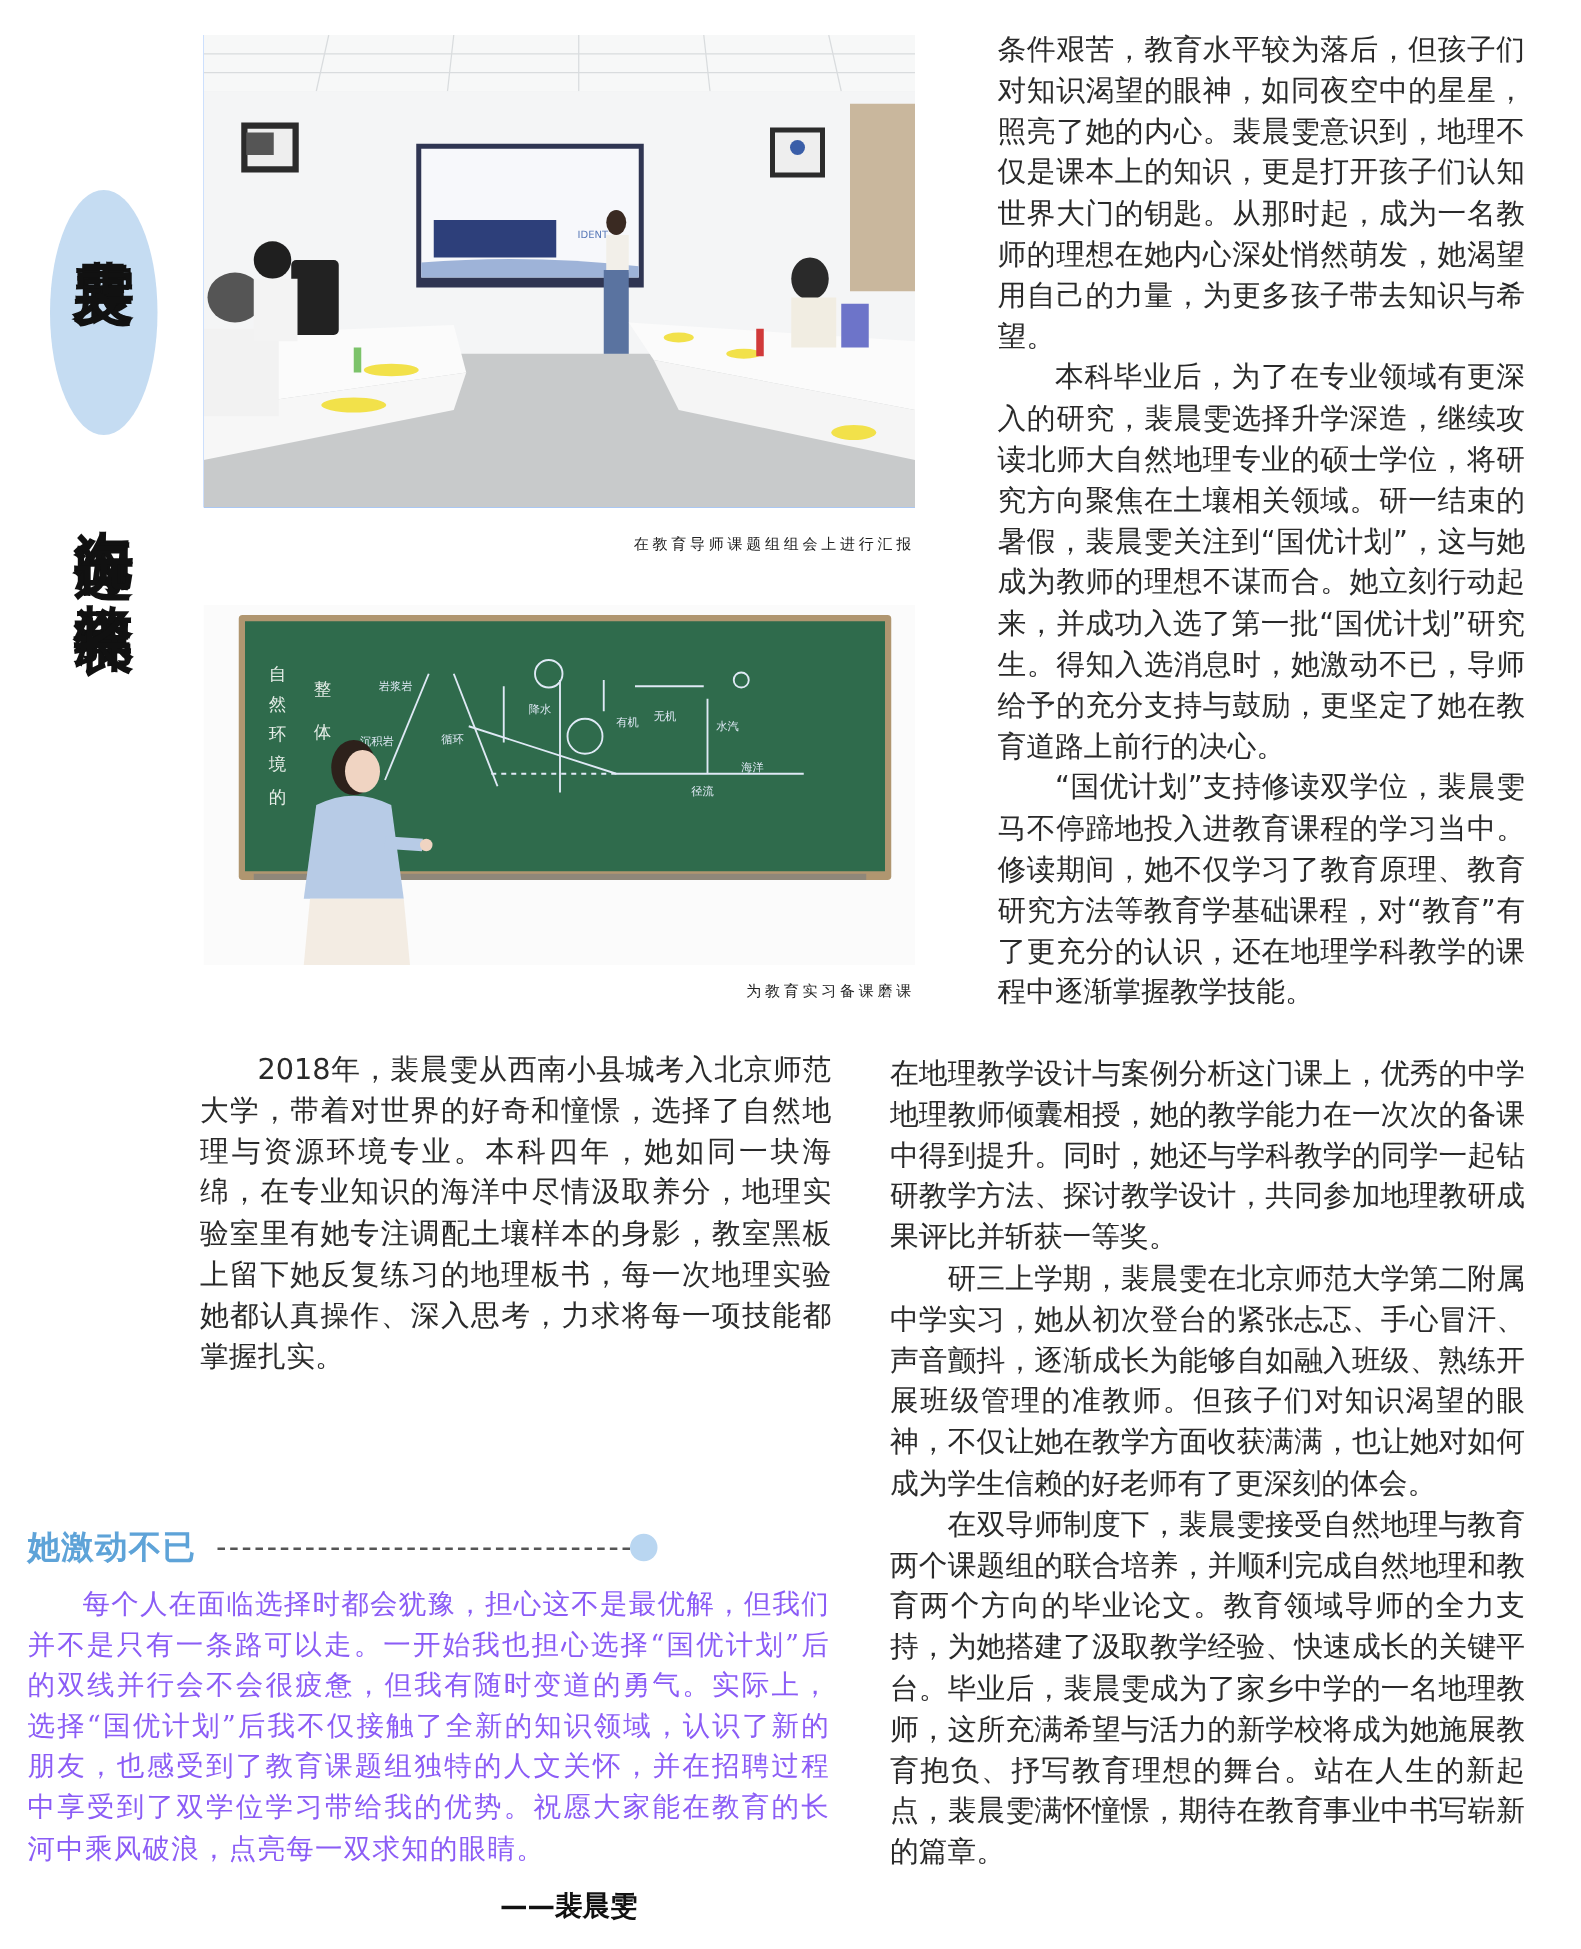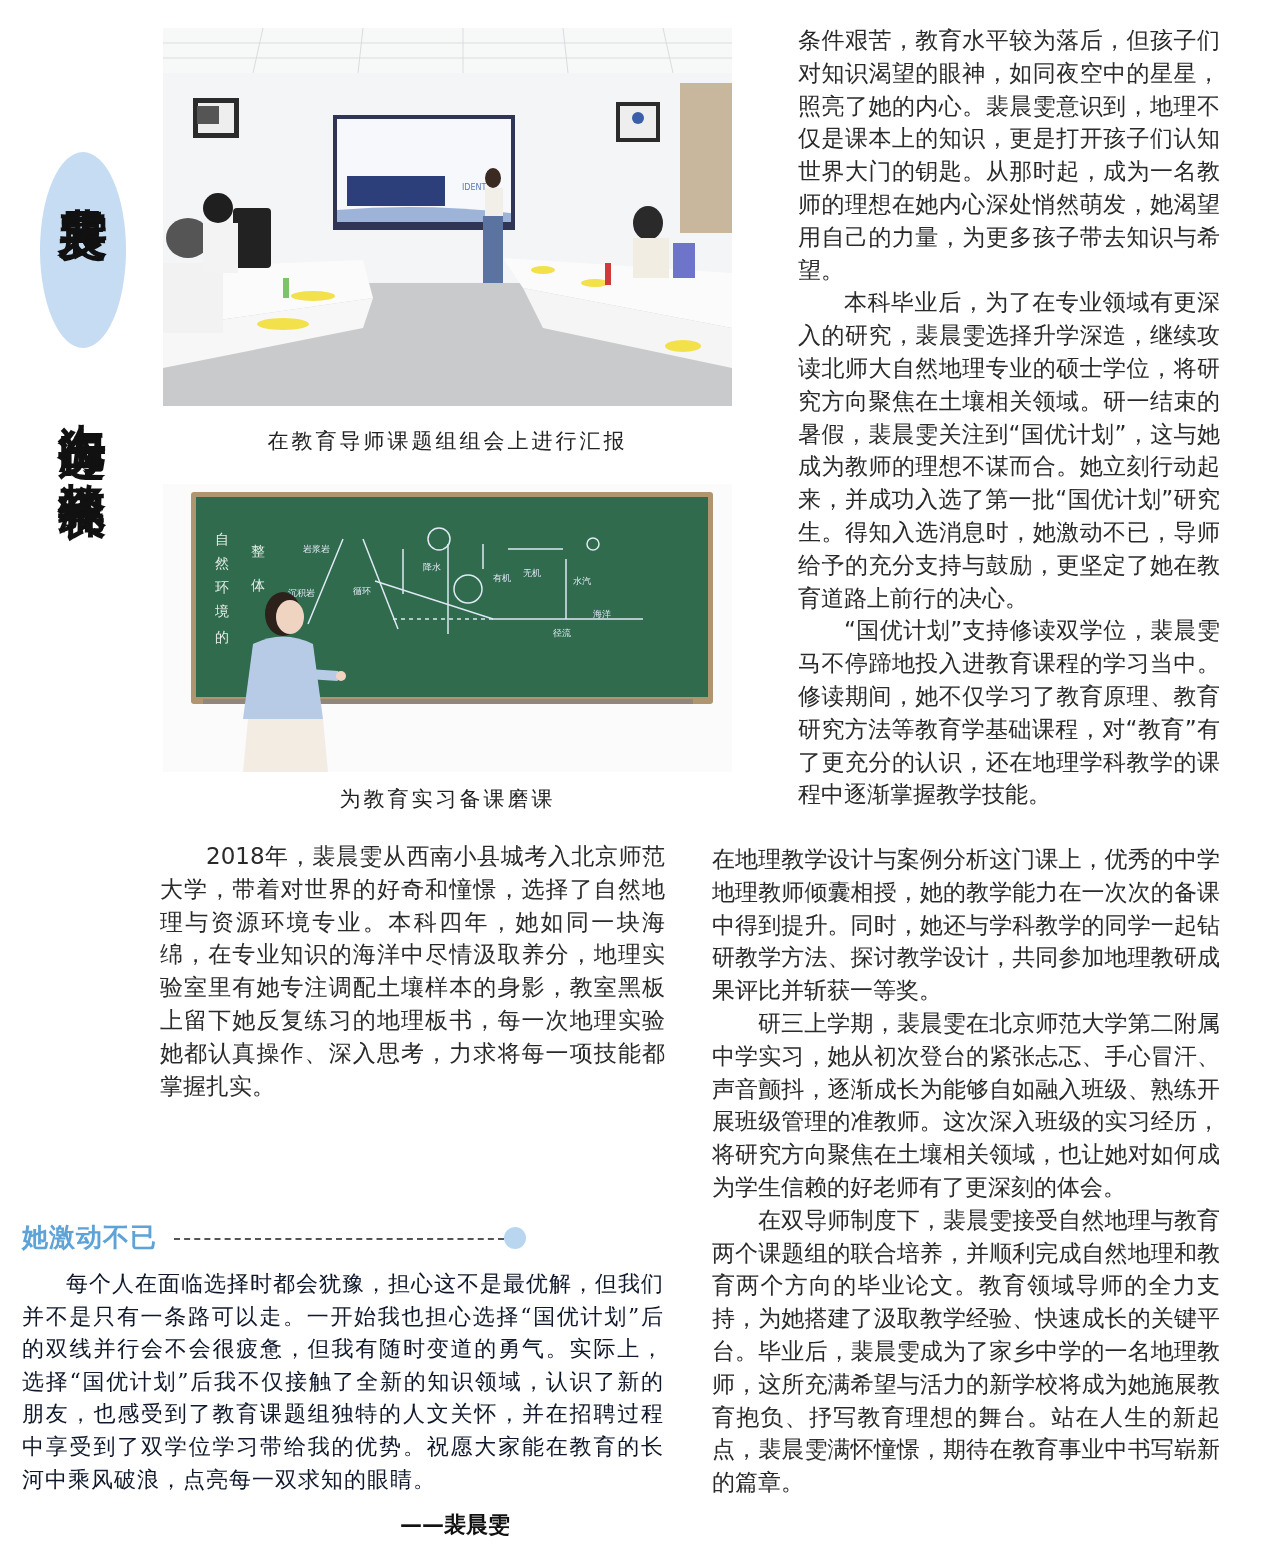--- a/index.html
+++ b/index.html
@@ -15,43 +15,43 @@
             color:#111; letter-spacing:2px; }
   .name-text { left:54px; top:168px; font-size:50px; line-height:58px; }
   .headline { left:54px; top:385px; font-size:48px; line-height:58px; letter-spacing:3px; }
   .headline .gap { display:inline-block; height:48px; }
 
   
   .photo { overflow:hidden; }
   .photo1 { left:163px; top:28px; width:569px; height:378px; background:#3b82f6; }
   .photo2 { left:163px; top:484px; width:569px; height:288px; background:#fafafa; }
 
-  .caption { font-family:"DejaVu Serif","Liberation Serif",serif; font-size:21px;
-             letter-spacing:3px; color:#222; text-align:center; }
+  .caption { font-family:"DejaVu Serif","Liberation Serif",serif; font-size:12px;
+             letter-spacing:3px; color:#222; text-align:right; }
   .cap1 { left:163px; top:427px; width:569px; }
   .cap2 { left:163px; top:785px; width:569px; }
 
   
   .col { font-family:"DejaVu Sans","Liberation Sans",sans-serif; font-size:23px;
          line-height:32.8px; color:#2a2a2a; text-align:justify; text-justify:inter-character; }
   .col p { margin:0; }
   .col p.ind { text-indent:2em; }
   .col-right-top { left:798px; top:24px; width:422px; }
   .col-right-bottom { left:712px; top:843px; width:508px; }
   .col-left { left:160px; top:840px; width:505px; }
 
   
   .msg-head { left:22px; top:1218px; width:500px; height:40px; }
   .msg-title { font-family:"DejaVu Sans","Liberation Sans",sans-serif; font-size:26px;
                font-weight:bold; color:#5ea3d8; letter-spacing:1px; position:absolute; left:0; top:2px; }
   .msg-dash { position:absolute; left:152px; top:20px; width:330px; border-top:2px dashed #555; }
   .msg-dot { position:absolute; left:482px; top:9px; width:22px; height:22px; border-radius:50%;
              background:#b9d6f1; }
   .msg-body { left:22px; top:1268px; width:642px; font-family:"DejaVu Serif","Liberation Serif",serif;
-              font-size:22px; line-height:32.6px; color:#0f172a; text-align:justify; letter-spacing:1px; }
+              font-size:22px; line-height:32.6px; color:#8b5cf6; text-align:justify; letter-spacing:1px; }
   .msg-body p { margin:0; text-indent:2em; }
   .msg-sign { left:400px; top:1510px; width:262px; 
               font-family:"DejaVu Sans","Liberation Sans",sans-serif; font-weight:bold; font-size:22px; color:#111; }
 </style>
 </head>
 <body>
 
 <div class="abs name-oval"></div>
 <div class="abs vtitle name-text">裴晨雯</div>
 <div class="abs vtitle headline">
@@ -175,21 +175,21 @@
 </div>
 
 <div class="abs col col-right-top">
   <p>条件艰苦，教育水平较为落后，但孩子们对知识渴望的眼神，如同夜空中的星星，照亮了她的内心。裴晨雯意识到，地理不仅是课本上的知识，更是打开孩子们认知世界大门的钥匙。从那时起，成为一名教师的理想在她内心深处悄然萌发，她渴望用自己的力量，为更多孩子带去知识与希望。</p>
   <p class="ind">本科毕业后，为了在专业领域有更深入的研究，裴晨雯选择升学深造，继续攻读北师大自然地理专业的硕士学位，将研究方向聚焦在土壤相关领域。研一结束的暑假，裴晨雯关注到“国优计划”，这与她成为教师的理想不谋而合。她立刻行动起来，并成功入选了第一批“国优计划”研究生。得知入选消息时，她激动不已，导师给予的充分支持与鼓励，更坚定了她在教育道路上前行的决心。</p>
   <p class="ind">“国优计划”支持修读双学位，裴晨雯马不停蹄地投入进教育课程的学习当中。修读期间，她不仅学习了教育原理、教育研究方法等教育学基础课程，对“教育”有了更充分的认识，还在地理学科教学的课程中逐渐掌握教学技能。</p>
 </div>
 
 <div class="abs col col-right-bottom">
   <p>在地理教学设计与案例分析这门课上，优秀的中学地理教师倾囊相授，她的教学能力在一次次的备课中得到提升。同时，她还与学科教学的同学一起钻研教学方法、探讨教学设计，共同参加地理教研成果评比并斩获一等奖。</p>
-  <p class="ind">研三上学期，裴晨雯在北京师范大学第二附属中学实习，她从初次登台的紧张忐忑、手心冒汗、声音颤抖，逐渐成长为能够自如融入班级、熟练开展班级管理的准教师。这次深入班级的实习经历，将研究方向聚焦在土壤相关领域，也让她对如何成为学生信赖的好老师有了更深刻的体会。</p>
+  <p class="ind">研三上学期，裴晨雯在北京师范大学第二附属中学实习，她从初次登台的紧张忐忑、手心冒汗、声音颤抖，逐渐成长为能够自如融入班级、熟练开展班级管理的准教师。但孩子们对知识渴望的眼神，不仅让她在教学方面收获满满，也让她对如何成为学生信赖的好老师有了更深刻的体会。</p>
   <p class="ind">在双导师制度下，裴晨雯接受自然地理与教育两个课题组的联合培养，并顺利完成自然地理和教育两个方向的毕业论文。教育领域导师的全力支持，为她搭建了汲取教学经验、快速成长的关键平台。毕业后，裴晨雯成为了家乡中学的一名地理教师，这所充满希望与活力的新学校将成为她施展教育抱负、抒写教育理想的舞台。站在人生的新起点，裴晨雯满怀憧憬，期待在教育事业中书写崭新的篇章。</p>
 </div>
 
 <div class="abs msg-head">
   <span class="msg-title">她激动不已</span>
   <span class="msg-dash"></span>
   <span class="msg-dot"></span>
 </div>
 <div class="abs msg-body">
   <p>每个人在面临选择时都会犹豫，担心这不是最优解，但我们并不是只有一条路可以走。一开始我也担心选择“国优计划”后的双线并行会不会很疲惫，但我有随时变道的勇气。实际上，选择“国优计划”后我不仅接触了全新的知识领域，认识了新的朋友，也感受到了教育课题组独特的人文关怀，并在招聘过程中享受到了双学位学习带给我的优势。祝愿大家能在教育的长河中乘风破浪，点亮每一双求知的眼睛。</p>

